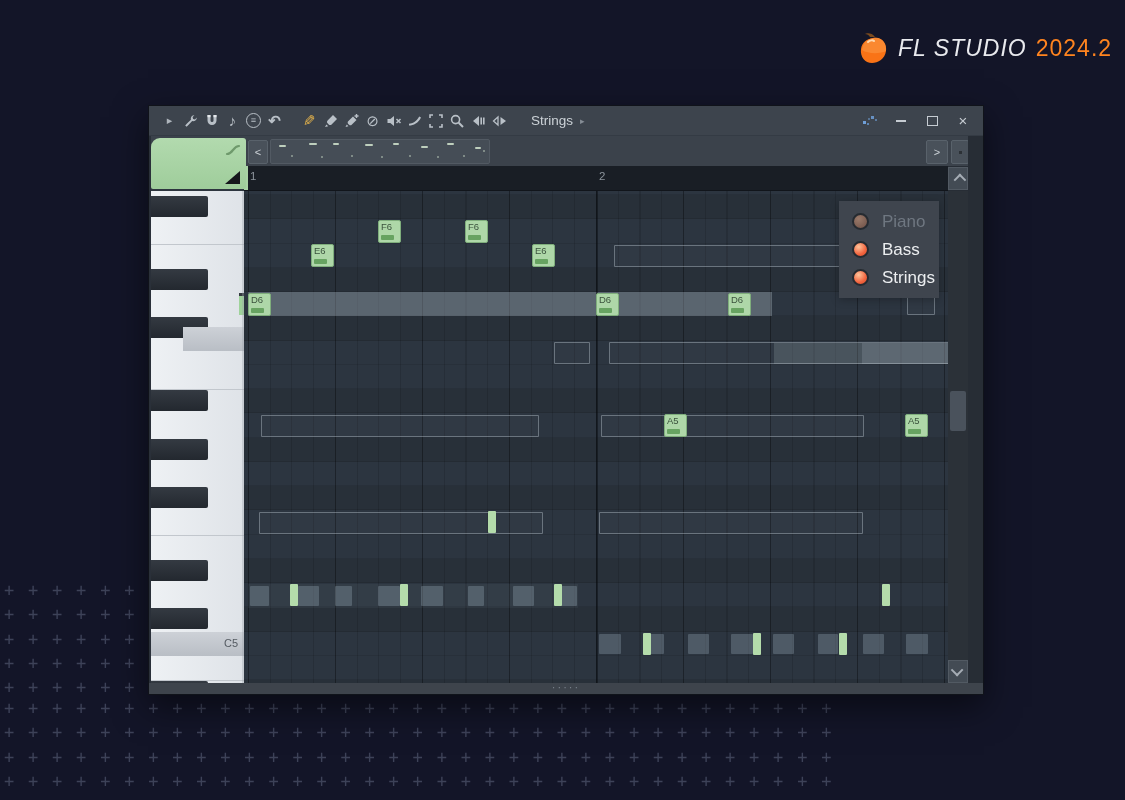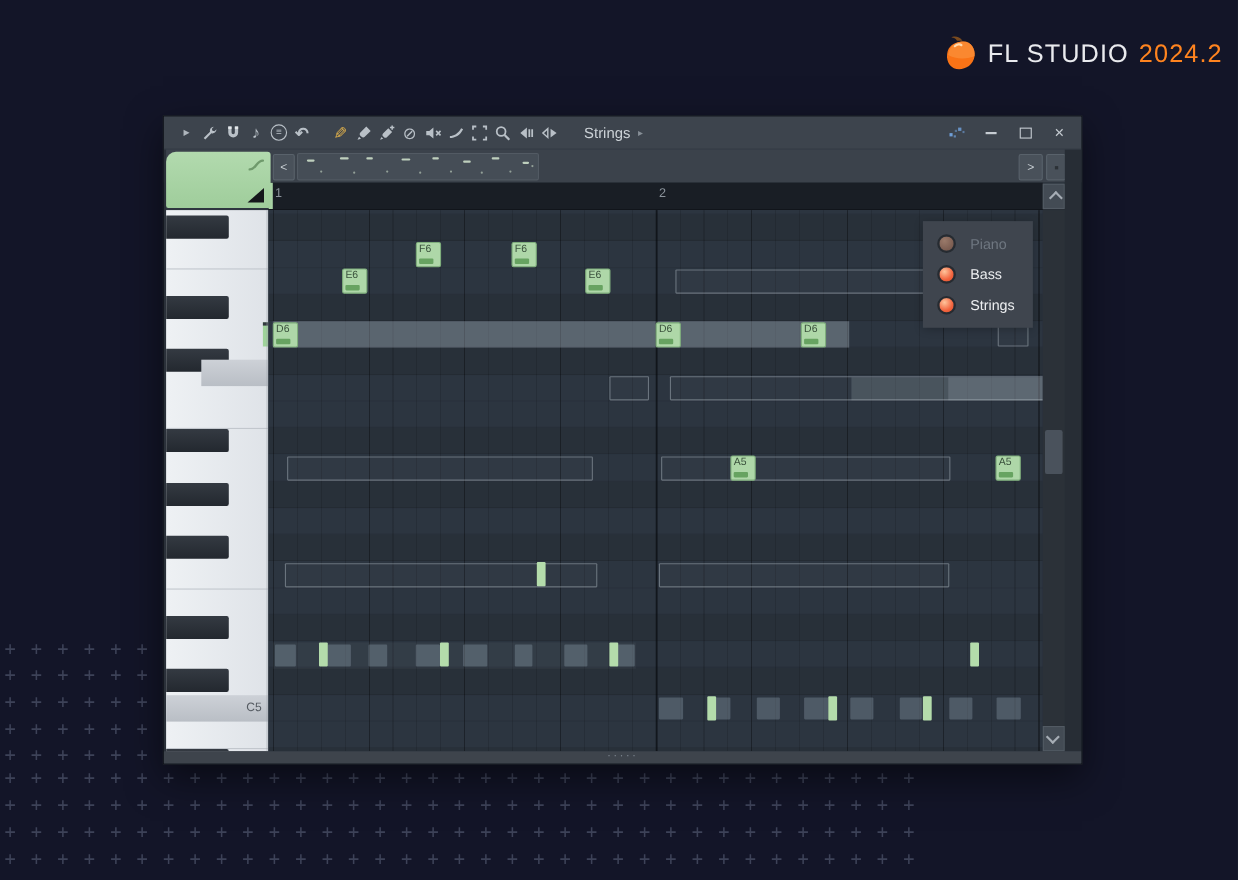--- a/index.html
+++ b/index.html
@@ -1,19 +1,19 @@
 <!DOCTYPE html>
 <html><head>
 <meta charset="utf-8">
 <style>
   html,body{margin:0;padding:0;background:#131528;font-family:"Liberation Sans",sans-serif;}
   #stage{position:relative;width:1125px;height:800px;overflow:hidden;background:#131528;}
   
   #brand{position:absolute;left:858px;top:28px;height:40px;display:flex;align-items:center;}
-  #brand .t{font-size:23px;color:#e9eaee;letter-spacing:1px;margin-left:10px;}
+  #brand .t{font-size:23px;color:#e9eaee;letter-spacing:1px;margin-left:10px;font-style:italic;}
   #brand .v{font-size:23px;color:#ff841f;letter-spacing:1px;margin-left:9px;}
   
   .pluspat{position:absolute;color:#3d4258;font-family:"DejaVu Sans Mono",monospace;font-size:17px;line-height:24.25px;letter-spacing:13.8px;white-space:pre;overflow:hidden;user-select:none;}
   
   #win{position:absolute;left:148px;top:105px;width:836px;height:590px;background:#2e363f;border:1px solid #10131a;box-sizing:border-box;box-shadow:0 12px 32px rgba(0,0,0,.5);}
   #toolbar{position:absolute;left:0;top:0;width:834px;height:30px;background:#3d444d;display:flex;align-items:center;padding:0 8px 0 10px;box-sizing:border-box;border-bottom:1px solid #343b44;}
   .tbi{width:21px;height:22px;display:flex;align-items:center;justify-content:center;color:#b9c0c7;flex:0 0 auto;}
   .tbi svg{display:block;}
   .circ{display:inline-flex;width:13px;height:13px;border:1.5px solid #b9c0c7;border-radius:50%;align-items:center;justify-content:center;font-size:9px;line-height:1;}
   #guitar-sel{display:flex;align-items:center;margin-left:22px;cursor:default;}
@@ -57,21 +57,21 @@
   .note{position:absolute;width:23px;height:23px;background:#aed7a8;border:1px solid #7fae7c;border-radius:2px;box-sizing:border-box;}
   .note .nl{position:absolute;left:2px;top:0px;font-size:9.5px;color:#3a513c;}
   .note .vel{position:absolute;left:2px;bottom:2px;width:13px;height:5px;background:#67a361;border-radius:1px;}
   .tick{position:absolute;width:8px;height:22px;background:#b4dcab;border-radius:1px;}
   .barline{position:absolute;top:0;width:2px;height:492px;background:rgba(8,12,16,.5);}
   
   #legend{position:absolute;left:690px;top:95px;width:100px;height:97px;background:#3f454e;z-index:40;box-shadow:0 2px 8px rgba(0,0,0,.25);}
   .litem{position:absolute;left:0;width:100px;height:27px;display:flex;align-items:center;padding-left:13px;box-sizing:border-box;}
   .radio{width:13px;height:13px;border-radius:50%;border:2px solid #262b31;box-sizing:content-box;flex:0 0 auto;}
   .radio.on{background:radial-gradient(circle at 36% 30%,#ffc49b,#f2halted 0,#f2643e 55%,#d84e2c);}
-  .litem .llab{margin-left:13px;font-size:13px;}
+  .litem .llab{margin-left:13px;font-size:17px;}
   
   #vtrack{position:absolute;left:799px;top:85px;width:20px;height:492px;background:#2b3138;}
   #vthumb{position:absolute;left:801px;top:285px;width:16px;height:40px;background:#4a525c;border-radius:2px;}
   .scrbtn{position:absolute;left:799px;width:20px;height:23px;background:#434b54;border:1px solid #525a63;box-sizing:border-box;display:flex;align-items:center;justify-content:center;}
   .chev{width:7px;height:7px;border-top:2px solid #a6adb5;border-right:2px solid #a6adb5;}
   .chev.up{transform:rotate(-45deg) translateY(2px);}
   .chev.down{transform:rotate(135deg) translateY(2px);}
   #rightstrip{position:absolute;left:819px;top:30px;width:15px;height:547px;background:#272d35;}
   #footer{position:absolute;left:0;top:577px;width:834px;height:11px;background:#3e444c;display:flex;align-items:center;justify-content:center;}
   #footer .dots{font-size:11px;letter-spacing:2px;color:#7b838d;line-height:1;margin-top:-3px;}

